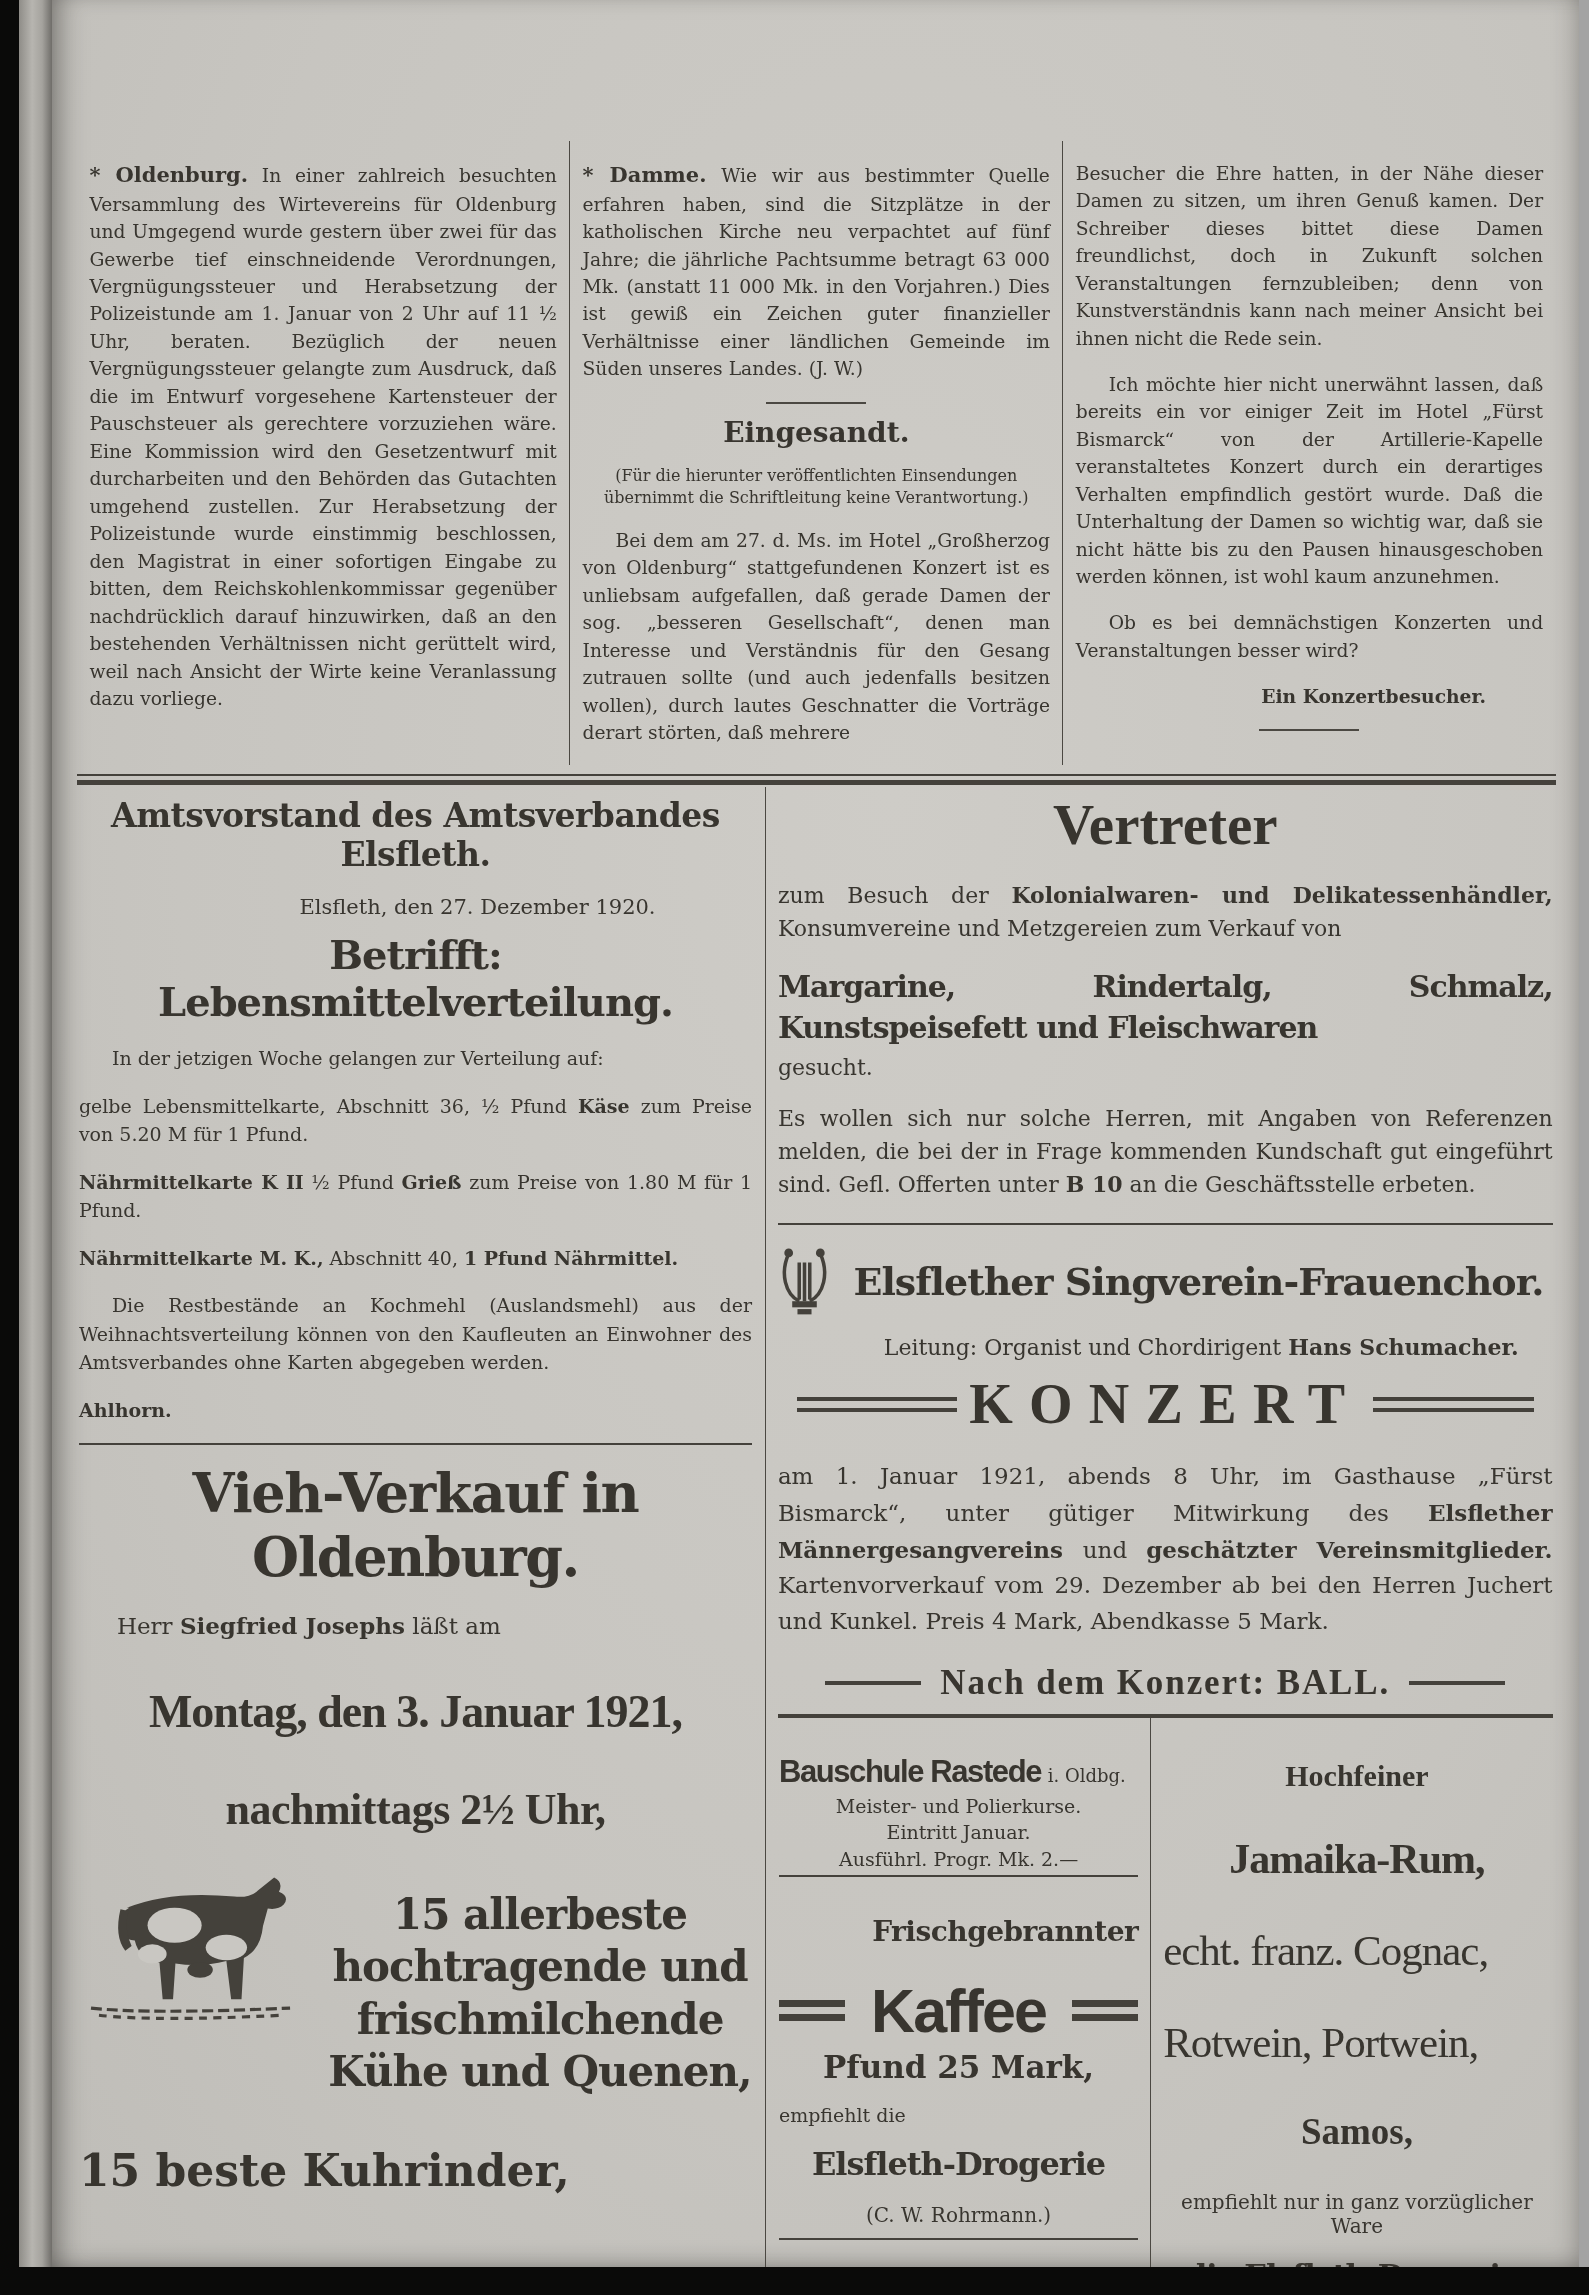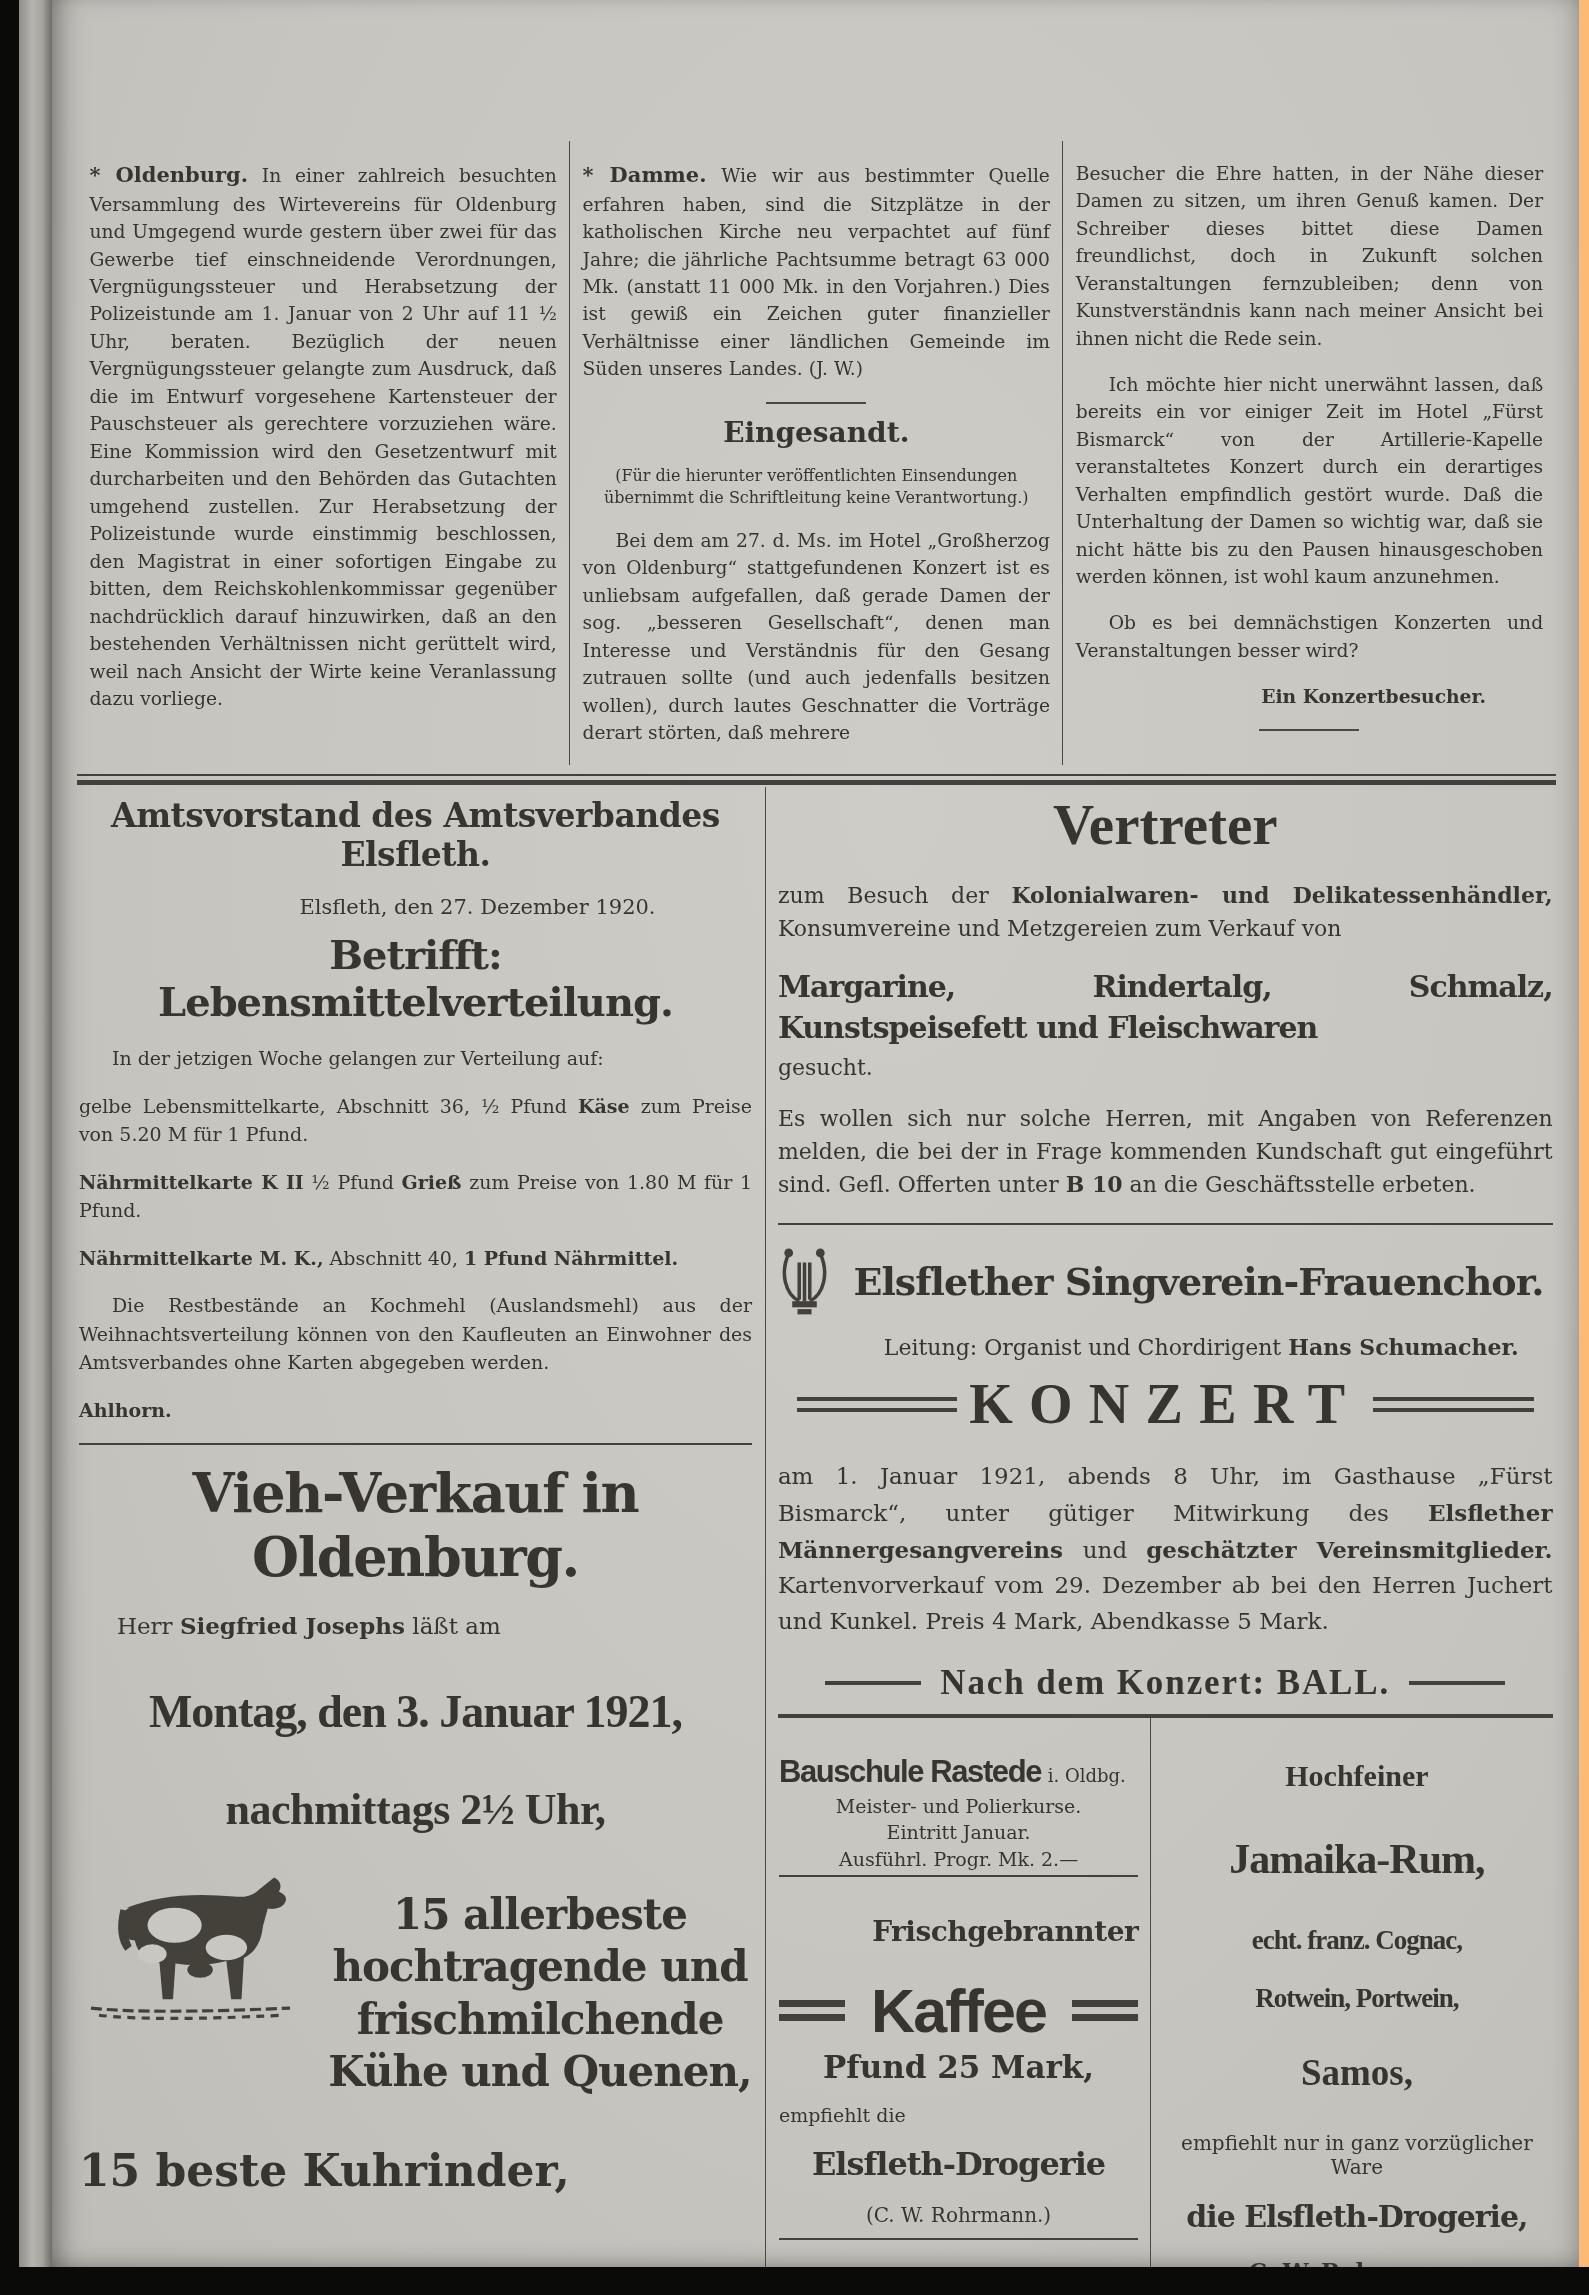--- a/index.html
+++ b/index.html
@@ -1,16 +1,16 @@
 <!DOCTYPE html>
 <html style="font-size:7.7px"><head>
 <meta charset="utf-8">
 <style>
   html,body{margin:0;padding:0;background:#0c0b0a;}
-  .scan{position:relative;width:1589px;height:2295px;background:#fdba74;overflow:hidden;
+  .scan{position:relative;width:1589px;height:2295px;background:#a3a3a3;overflow:hidden;
         font-family:"DejaVu Serif", serif;color:#38352f;}
   .spine{position:absolute;left:0;top:0;bottom:0;width:19px;background:#0a0a09;}
   .page-edge{position:absolute;left:19px;top:0;bottom:0;width:33px;
         background:linear-gradient(90deg,#8f8d88,#b7b5b0 40%,#a5a39e 70%,#6f6d69);}
   .paper{position:absolute;left:52px;top:0;right:10.5px;bottom:28px;background:#c9c7c2;
         background-image:radial-gradient(ellipse at 55% 35%, #ceccc7 0%, #c7c5c0 60%, #bfbdb8 100%);
         box-shadow:inset 19px 0 29px -14.4px rgba(40,38,35,.55), inset -12px -9.6px 29px -14.4px rgba(40,38,35,.45);
         padding:141px 23px 29px 25px;box-sizing:border-box;}
   .bottom-bar{position:absolute;left:0;right:0;bottom:0;height:28px;background:#0a0a09;}
   
@@ -86,21 +86,21 @@
   .kf-l1{font-size:19px;}
   .kf-shop{font-size:32px;font-weight:bold;text-align:center;letter-spacing:-1px;margin:2.9px 0;}
   .kf-owner{font-size:20px;text-align:center;margin-bottom:7.7px;}
   
   .mt{padding:8.6px 0 3.8px;}
   .mt-title{font-size:48px;font-weight:bold;text-align:center;letter-spacing:-1.4px;margin-bottom:7.7px;}
   
   .jr{padding:3.8px 0 4.8px;}
   .jr-l1{font-size:30px;font-weight:bold;text-align:center;font-family:"Liberation Serif",serif;}
   .jr-l2{font-size:42px;font-weight:bold;text-align:center;font-family:"Liberation Serif",serif;letter-spacing:-1px;}
-  .jr-l3{font-size:27px;font-weight:bold;text-align:center;font-family:"Liberation Serif",serif;letter-spacing:-1px;}
+  .jr-l3{font-size:43px;font-weight:normal;text-align:left;font-family:"Liberation Serif",serif;letter-spacing:-1px;}
   .jr-l5{font-size:37px;font-weight:bold;text-align:center;font-family:"Liberation Serif",serif;}
   .jr-body{font-size:20px;text-align:center;margin-top:5.7px;}
   .jr-shop{font-size:30px;font-weight:bold;text-align:center;letter-spacing:-1px;margin:3.8px 0;}
   .jr-owner{font-size:23px;font-weight:bold;text-align:center;margin-bottom:6.7px;}
 </style>
 </head>
 <body>
 
 <div class="scan">
   <div class="spine"></div>

